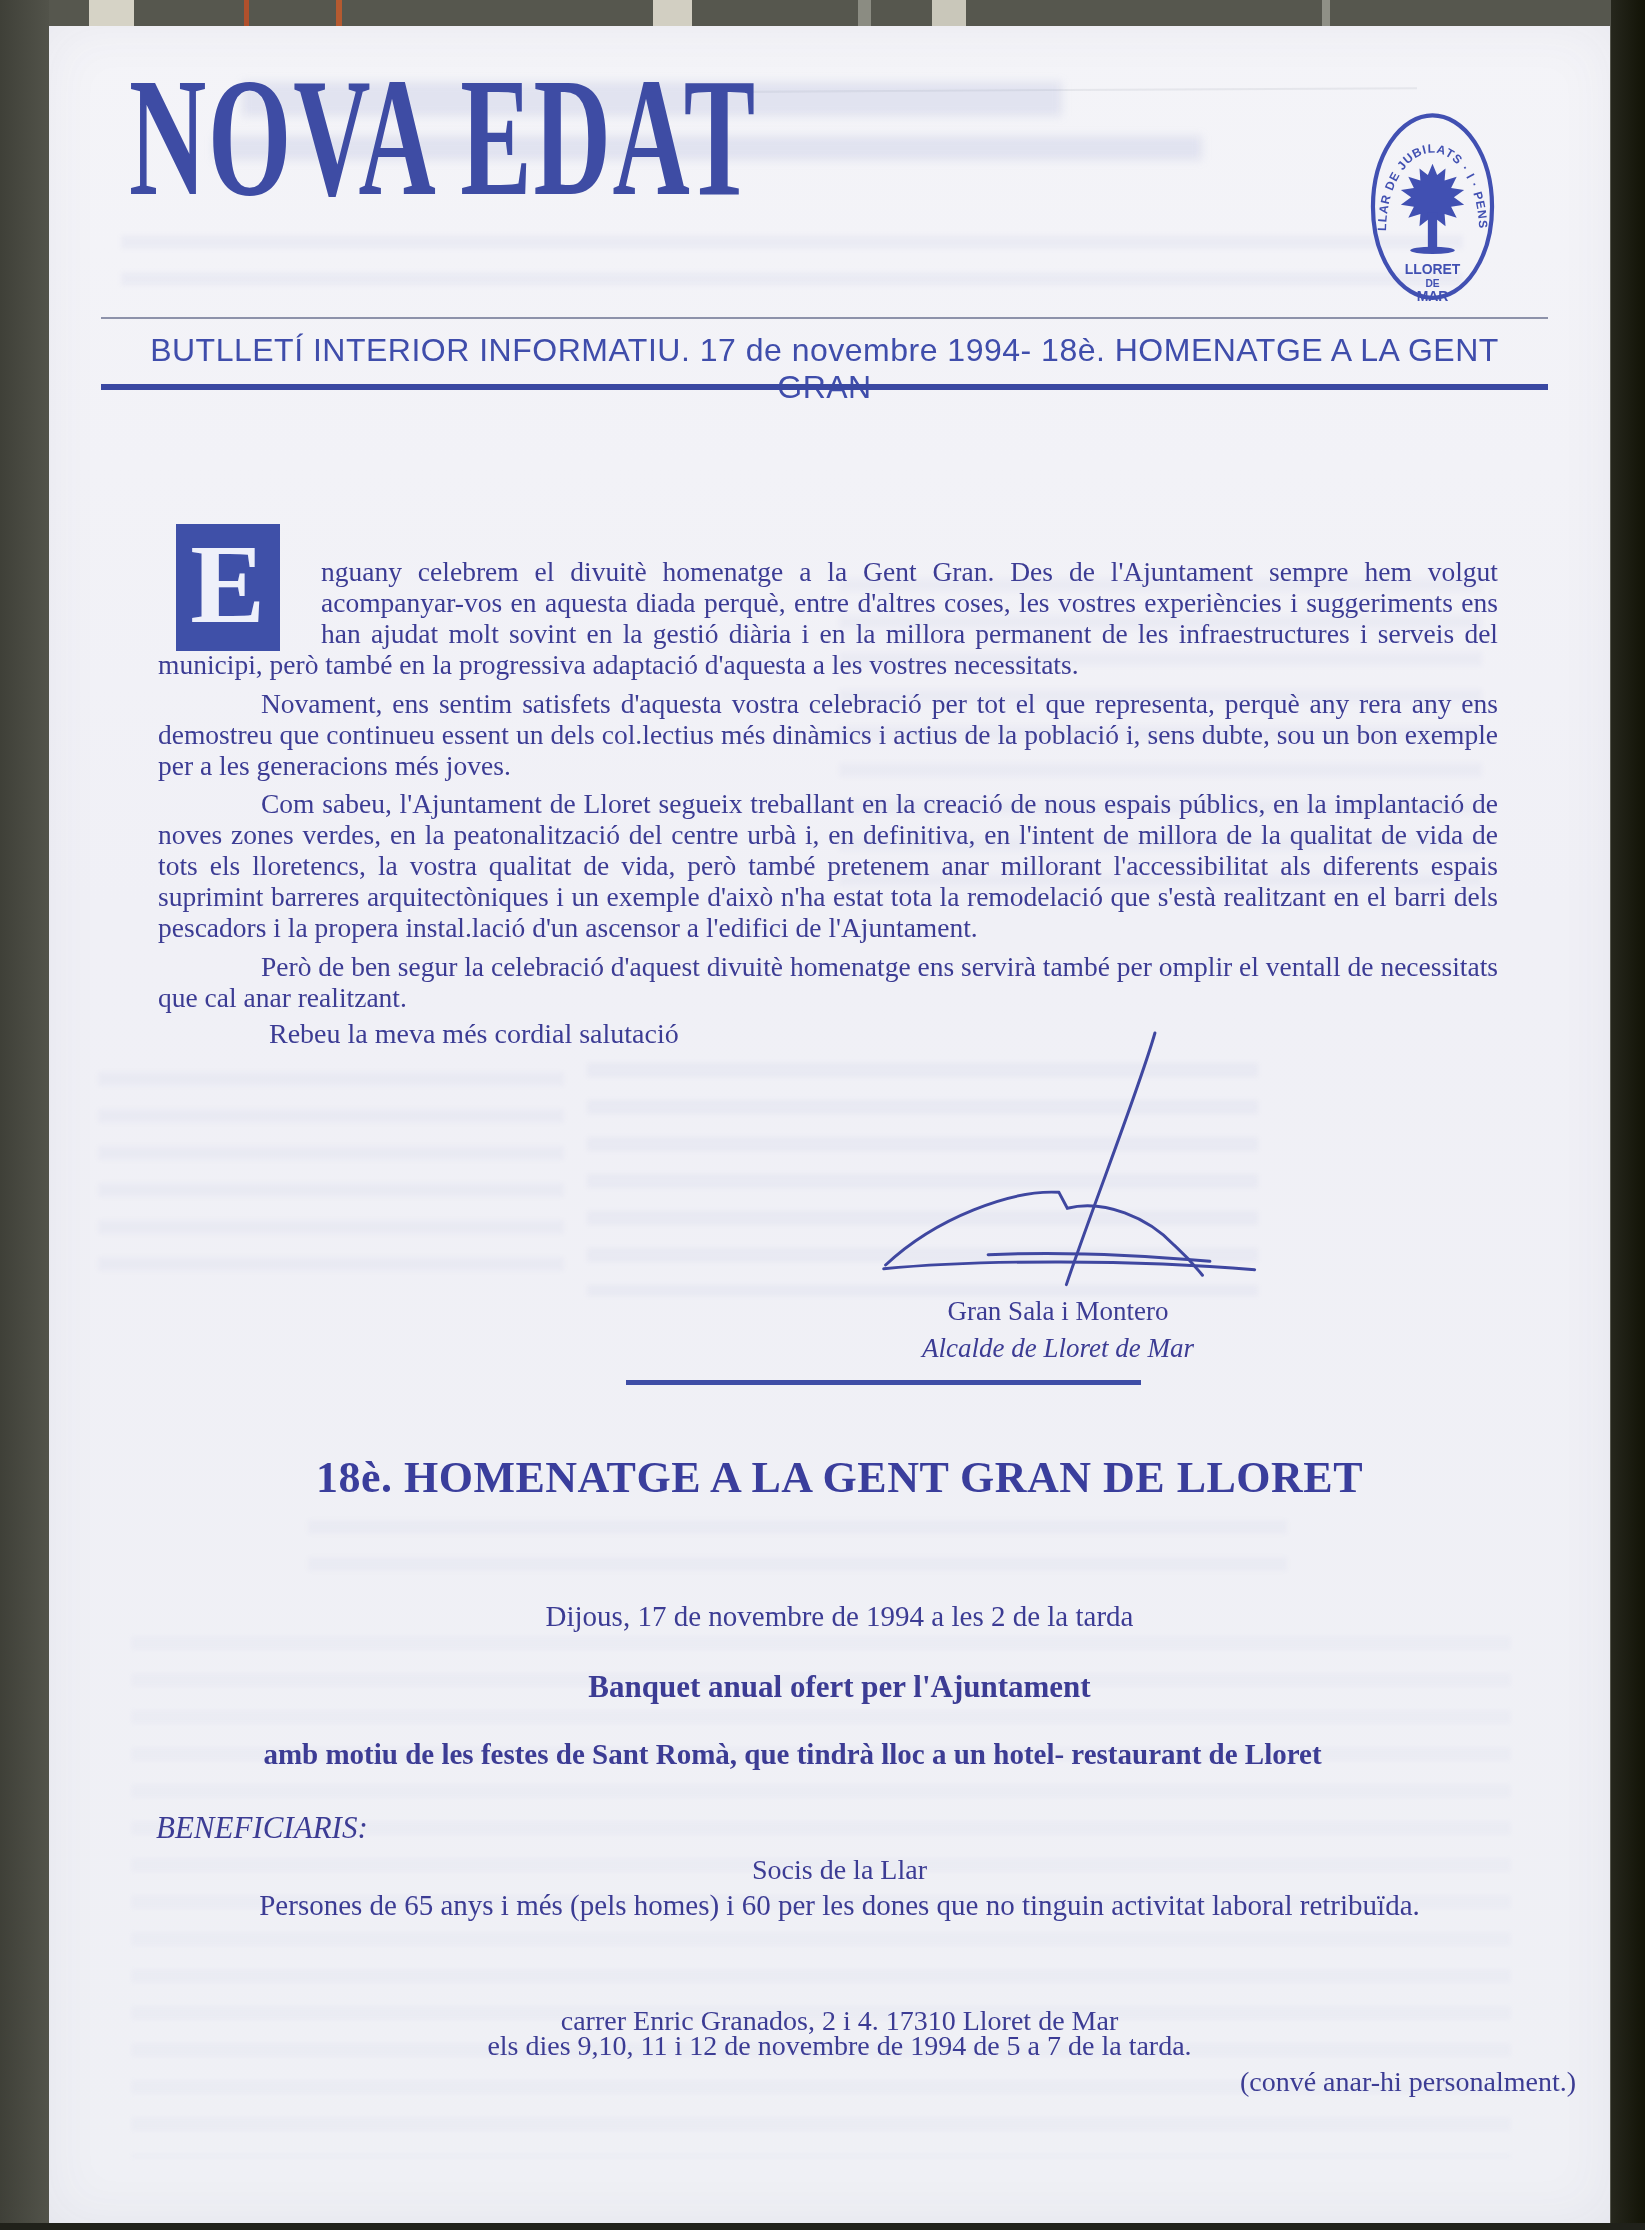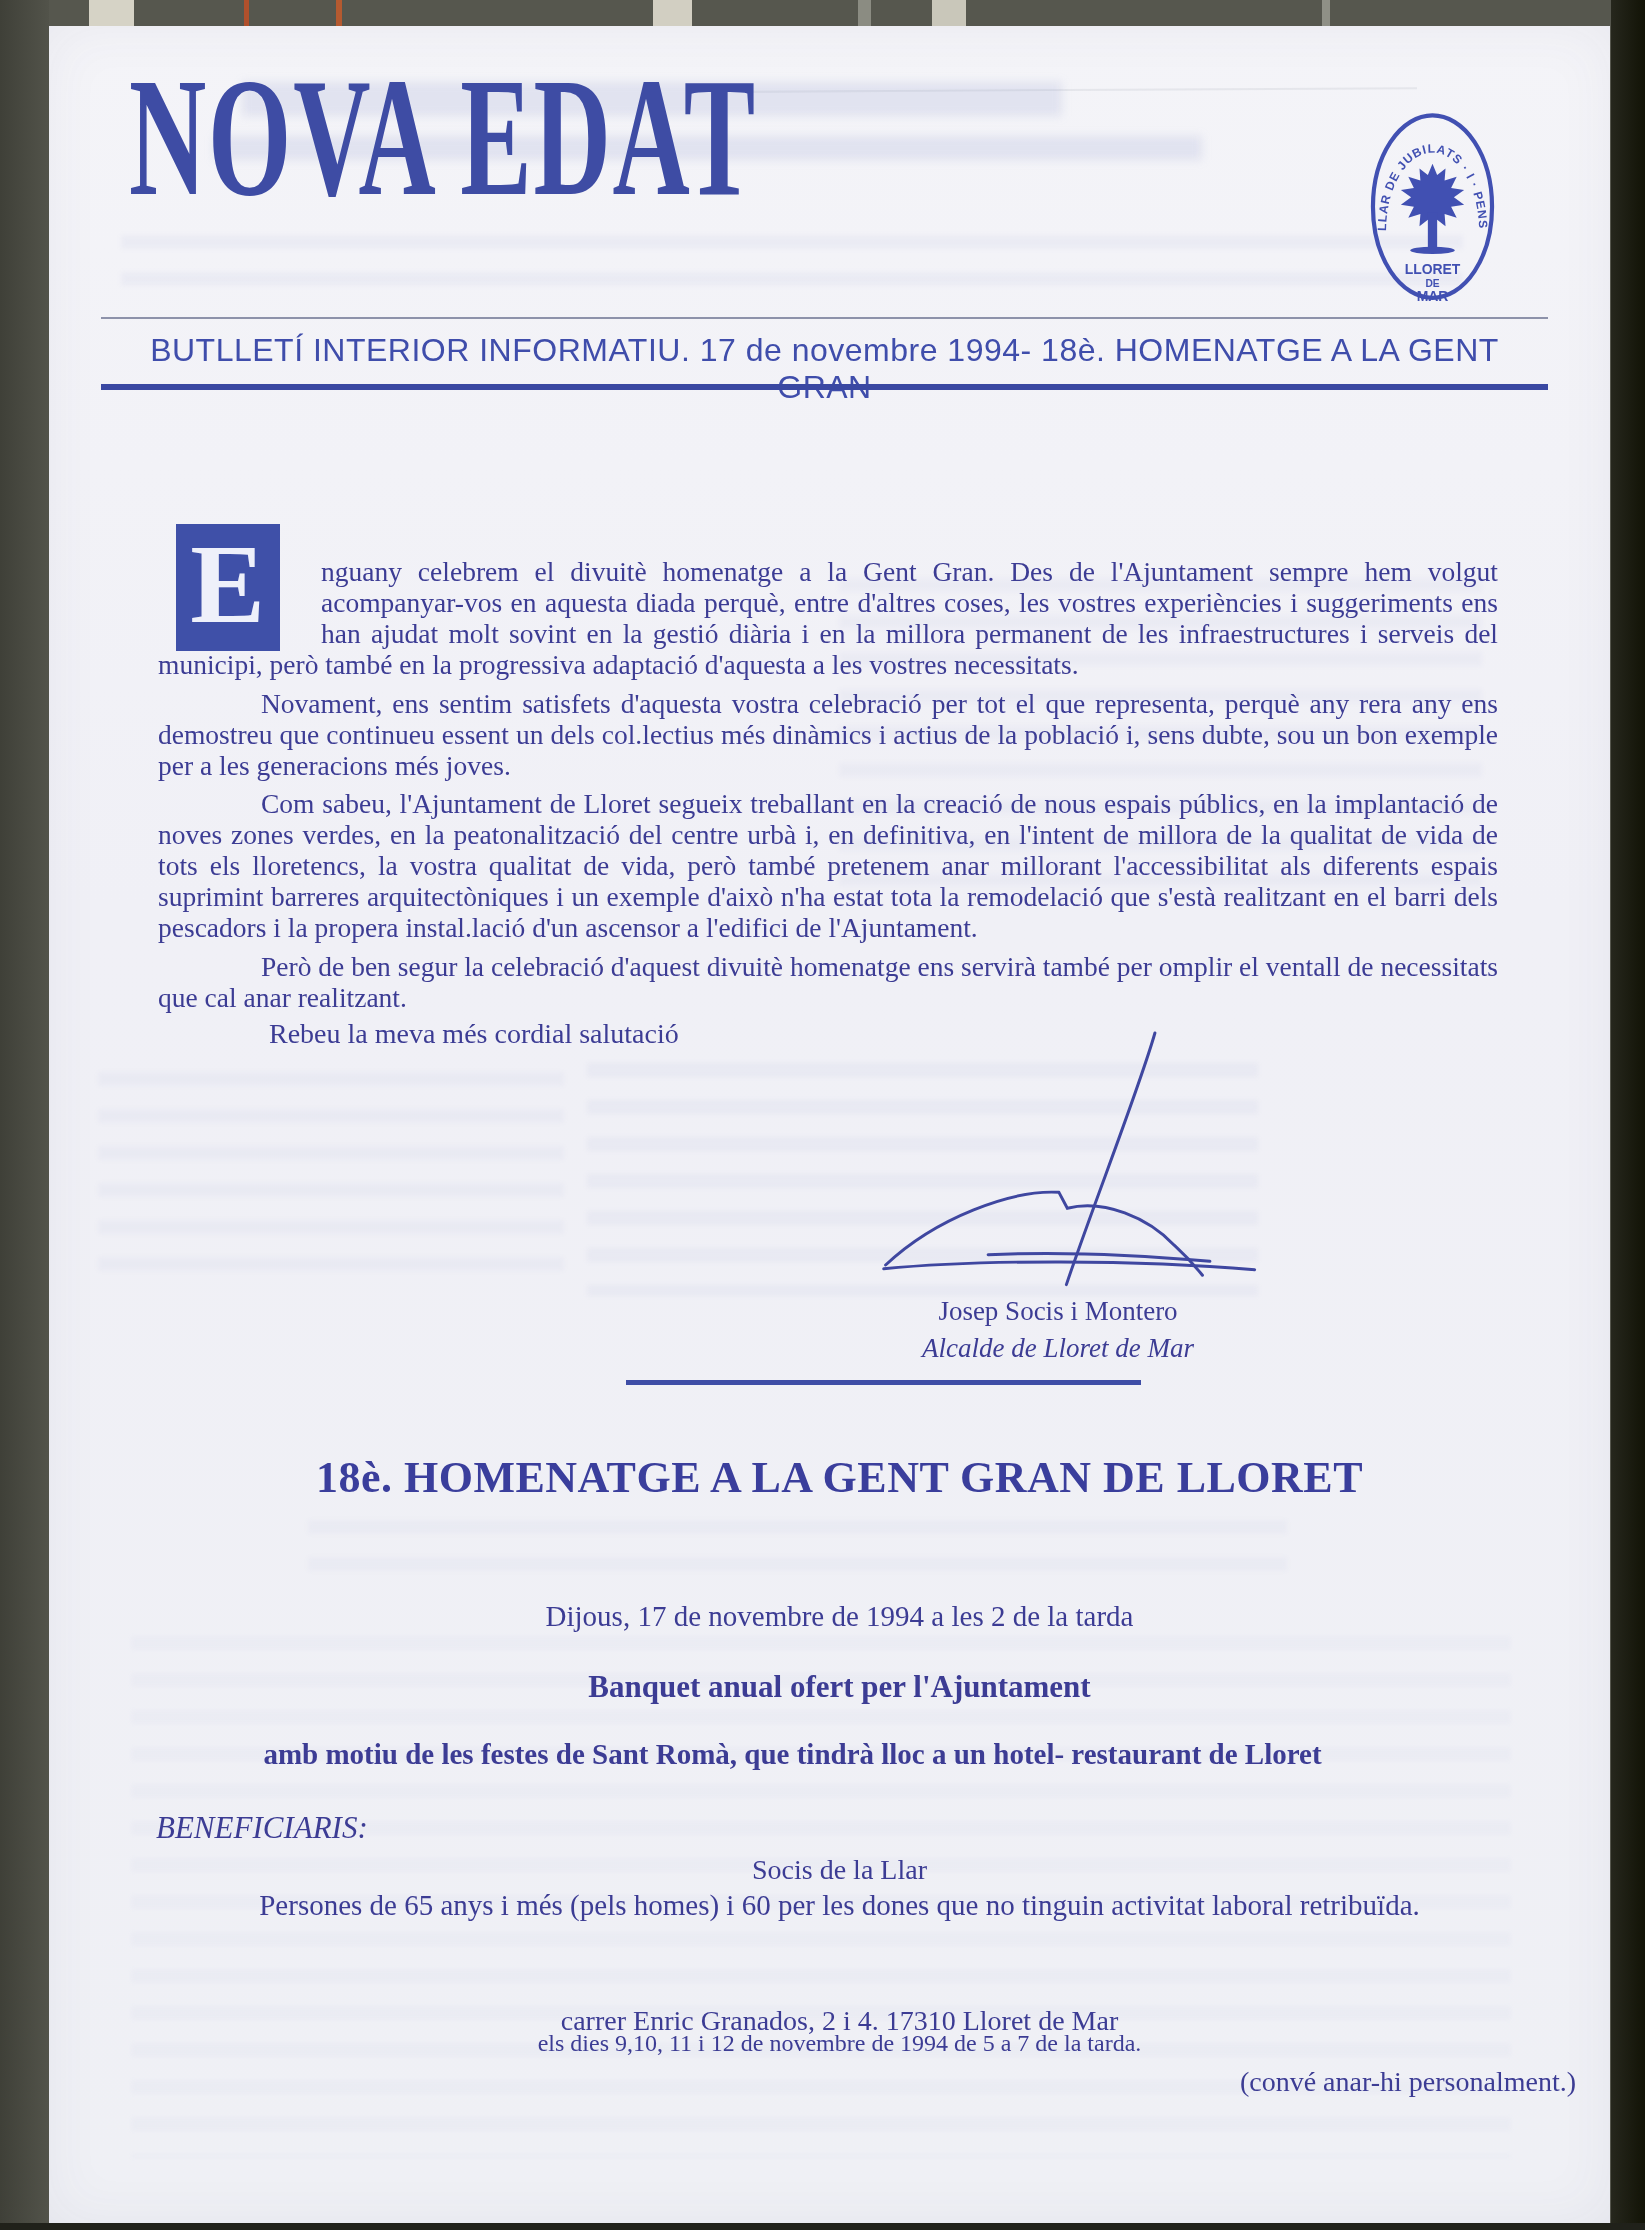--- a/index.html
+++ b/index.html
@@ -51,21 +51,21 @@
   .c{position:absolute;left:103px;width:1473px;text-align:center;color:#3c3c94;}
   .heading{top:1452px;font-size:44px;font-weight:700;color:#3a3e9c;letter-spacing:0.5px;}
   .dateline{top:1600px;font-size:29px;}
   .banquet{top:1669px;font-size:31px;font-weight:700;}
   .motiu{top:1738px;font-size:29px;left:56px;font-weight:bold;}
   .benef-label{position:absolute;left:156px;top:1810px;font-size:31px;font-style:italic;color:#3c3c94;}
   .socis{top:1854px;font-size:28px;}
   .persones{top:1889px;font-size:29px;}
   .inv1{top:1957px;font-size:29px;font-style:italic;letter-spacing:0.5px;}
   .inv2{top:1995px;font-size:28px;margin-top:10px;}
-  .inv3{top:2030px;font-size:24px;}
+  .inv3{top:2030px;font-size:28px;}
   .inv4{top:2066px;font-size:28px;text-align:right;}
 </style>
 </head>
 <body>
 
 <div class="scan">
 
   <div class="band-top">
     <div class="stripe" style="left:89px;width:45px;background:#d6d3c6;"></div>
     <div class="stripe" style="left:244px;width:4.7px;background:#b0502c;"></div>
@@ -125,21 +125,21 @@
 
   <svg class="sig" width="438" height="280" viewBox="0 0 470 300">
     <g fill="none" stroke="#3f47a0" stroke-width="3.2" stroke-linecap="round">
       <path d="M339,18 C322,78 270,210 244,288"></path>
       <path d="M50,267 C104,216 186,186 236,189 L245,206 C284,196 332,216 360,246 C372,257 382,268 390,278"></path>
       <path d="M48,271 C150,261 320,261 446,272"></path>
       <path d="M160,256 C240,252 330,257 398,263"></path>
     </g>
   </svg>
 
-  <div class="signer">Josep Socis i Montero</div>
+  <div class="signer">Gran Sala i Montero</div>
   <div class="signer-title">Alcalde de Lloret de Mar</div>
 
   <div class="divider"></div>
 
   <div class="c heading">18è. HOMENATGE A LA GENT GRAN DE LLORET</div>
   <div class="c dateline">Dijous,  17 de novembre de 1994  a  les 2 de la tarda</div>
   <div class="c banquet">Banquet anual ofert per l'Ajuntament</div>
   <div class="c motiu">amb motiu de les festes de Sant Romà,  que tindrà lloc a un  hotel- restaurant de Lloret</div>
 
   <div class="benef-label">BENEFICIARIS:</div>

